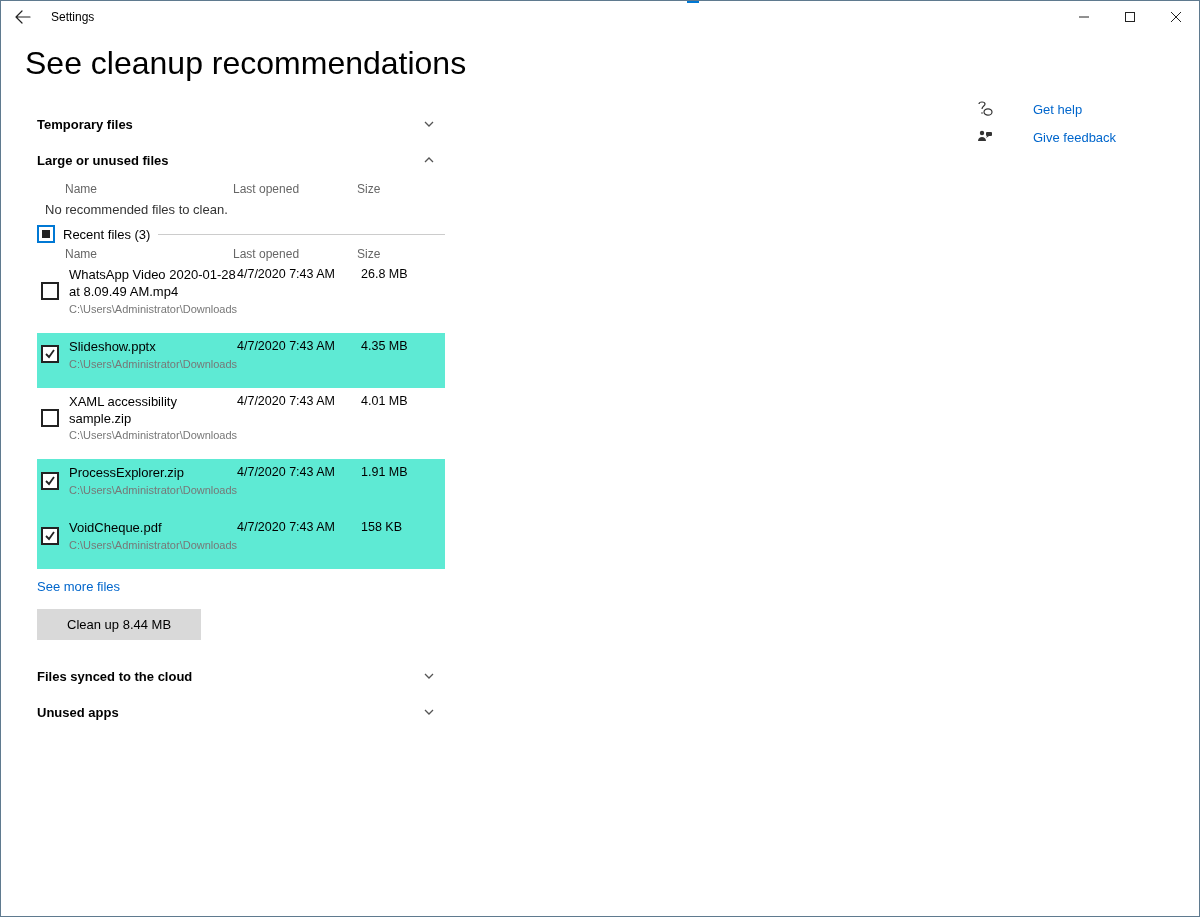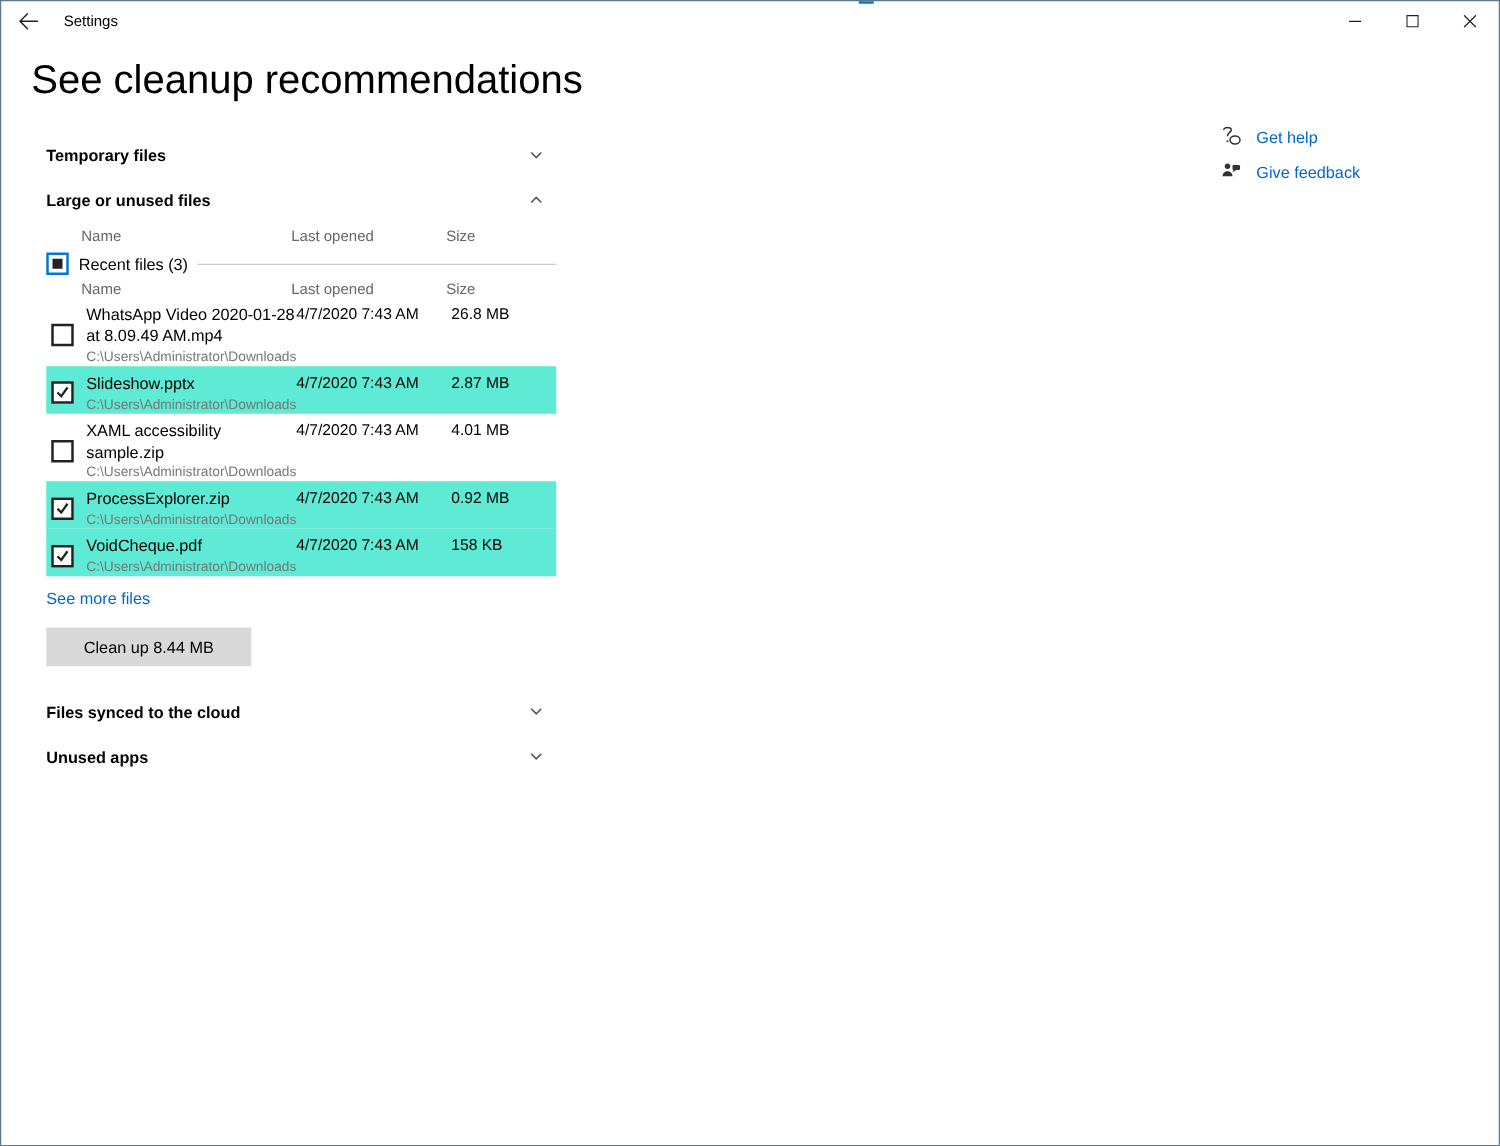--- a/index.html
+++ b/index.html
@@ -33,32 +33,32 @@
   .checkbox.indeterminate { border: 2px solid #0078D4; }
   .checkbox.indeterminate .square { width: 8px; height: 8px; background: #222; }
   .checkbox.checked svg { display: block; }
   .checkbox svg { display: none; }
   .checkbox.checked { }
 
   .col-headers, .filerow-cols { display: grid; grid-template-columns: 168px 124px 60px; gap: 0; }
   .col-headers { font-size: 12px; color: #666; margin-left: 28px; margin-top: 4px; }
   .empty-msg { font-size: 13px; color: #333; margin-left: 8px; margin-top: 6px; margin-bottom: 8px; }
 
-  .file-row { display: flex; align-items: center; padding: 6px 4px 1px 4px; }
+  .file-row { display: flex; align-items: center; padding: 6px 4px 18px 4px; }
   .file-row.selected { background: #5eead4; }
   .file-row .cb-wrap { width: 28px; display:flex; align-items:center; justify-content:flex-start; padding-left:0;}
   .file-row .name { font-size: 13px; line-height: 1.3; }
   .file-row .path { font-size: 11px; color: #777; margin-top: 2px; }
   .file-row .date { font-size: 12.5px; }
   .file-row .size { font-size: 12.5px; }
 
   .link { color: #0066cc; font-size: 13px; cursor: pointer; margin-left: 12px; margin-top: 10px; display: inline-block; }
   .cleanup-btn { background: #d9d9d9; border: none; padding: 8px 30px; font-size: 13px; margin-left: 12px; margin-top: 14px; cursor: pointer; }
 
-  .help-link { display: flex; align-items: center; margin-bottom: 12px; cursor: pointer; }
+  .help-link { display: flex; align-items: center; margin-bottom: 12px; cursor: pointer; gap: 28px; }
   .help-link .icon { width: 20px; margin-right: 10px; display:flex; align-items:center; justify-content:center;}
   .help-link .text { color: #0066cc; font-size: 13px; }
 </style>
 </head>
 <body>
 
 <div class="accent-strip"></div>
 
 <div class="titlebar">
   <div class="back">
@@ -111,20 +111,21 @@
       </span>
     </div>
 
     
     <div class="subsection">
       <div class="col-headers">
         <span>Name</span>
         <span>Last opened</span>
         <span>Size</span>
       </div>
+      <div class="empty-msg">No recommended files to clean.</div>
     </div>
 
     
     <div class="subsection">
       <div class="subheader">
         <span class="checkbox indeterminate">
             <span class="square"></span>
           </span>
         <span class="label">Recent files (3)</span>
         <span class="line"></span>
@@ -155,21 +156,21 @@
                   <path d="M2 6 L5 9 L10 2" stroke="#222" stroke-width="1.8" fill="none"></path>
                 </svg>
               </span>
             </div>
             <div class="filerow-cols">
               <div>
                 <div class="name">Slideshow.pptx</div>
                 <div class="path">C:\Users\Administrator\Downloads</div>
               </div>
               <div class="date">4/7/2020 7:43 AM</div>
-              <div class="size">2.87 MB</div>
+              <div class="size">4.35 MB</div>
             </div>
           </div>
           <div class="file-row">
             <div class="cb-wrap">
               <span class="checkbox"></span>
             </div>
             <div class="filerow-cols">
               <div>
                 <div class="name">XAML accessibility sample.zip</div>
                 <div class="path">C:\Users\Administrator\Downloads</div>
@@ -185,21 +186,21 @@
                   <path d="M2 6 L5 9 L10 2" stroke="#222" stroke-width="1.8" fill="none"></path>
                 </svg>
               </span>
             </div>
             <div class="filerow-cols">
               <div>
                 <div class="name">ProcessExplorer.zip</div>
                 <div class="path">C:\Users\Administrator\Downloads</div>
               </div>
               <div class="date">4/7/2020 7:43 AM</div>
-              <div class="size">0.92 MB</div>
+              <div class="size">1.91 MB</div>
             </div>
           </div>
           <div class="file-row selected">
             <div class="cb-wrap">
               <span class="checkbox checked">
                 <svg width="12" height="12" viewBox="0 0 12 12">
                   <path d="M2 6 L5 9 L10 2" stroke="#222" stroke-width="1.8" fill="none"></path>
                 </svg>
               </span>
             </div>

